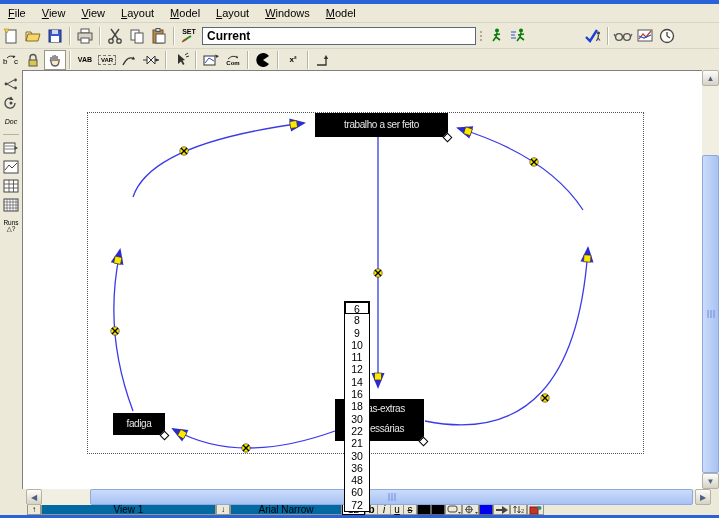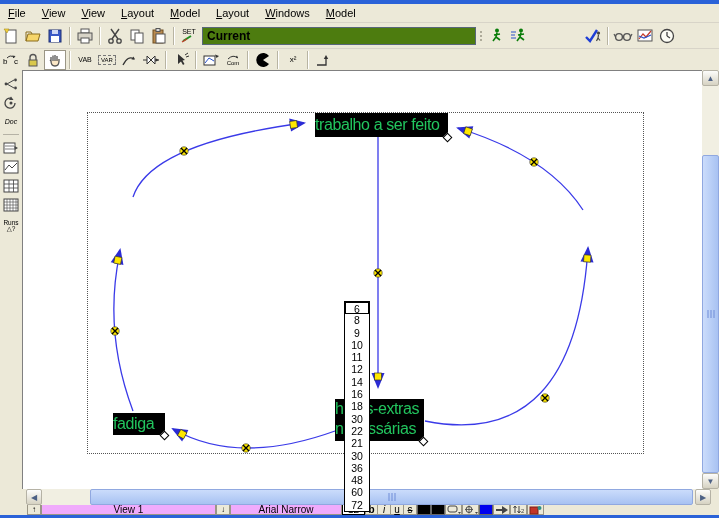--- a/index.html
+++ b/index.html
@@ -14,38 +14,38 @@
   .menu-item{padding:1px 8px;cursor:default;}
   .menu-item::first-letter{text-decoration:underline;}
   
   .toolbar1{position:absolute;left:0;top:23px;width:719px;height:25px;display:flex;align-items:center;
             border-bottom:1px solid #D8D4C8;}
   .toolbar2{position:absolute;left:0;top:49px;width:719px;height:21px;display:flex;align-items:center;}
   .ticon{width:22px;height:20px;display:flex;align-items:center;justify-content:center;flex:0 0 auto;}
   .ticon svg{display:block;}
   .ticon.pressed{border:1px solid #9a9686;background:#fff;width:20px;height:18px;}
   .sep{width:1px;height:18px;background:#B8B4A2;margin:0 3px;flex:0 0 auto;border-right:1px solid #fff;}
-  .dataset-field{width:268px;height:16px;border:1px solid #58677a;background:#4d7c0f;font-weight:bold;
+  .dataset-field{width:268px;height:16px;border:1px solid #58677a;background:#ffffff;font-weight:bold;
                  font-size:12px;padding:0 0 0 4px;font-family:"Liberation Sans",sans-serif;margin-left:2px;}
   .dots{display:flex;flex-direction:column;gap:2px;margin:0 4px;}
   .dots i{width:2px;height:2px;background:#9a9686;border-radius:50%;}
-  .tool-text{font-size:7px;font-weight:normal;line-height:1;}
+  .tool-text{font-size:7px;font-weight:bold;line-height:1;}
   
   .sidebar{position:absolute;left:0;top:70px;width:23px;height:419px;background:#ECE9D8;
            border-right:1px solid #808080;display:flex;flex-direction:column;align-items:center;padding-top:4px;box-sizing:border-box;}
   .side-icon{width:20px;height:19px;display:flex;flex-direction:column;align-items:center;justify-content:center;flex:0 0 auto;}
   .side-div{width:16px;height:1px;background:#b5b2a5;margin:3px 0;}
   .side-text{font-size:7px;line-height:1;font-style:italic;}
   
   .canvas{position:absolute;left:23px;top:70px;width:679px;height:419px;background:#fff;
           border-top:1px solid #808080;overflow:visible;}
   .sel-rect{position:absolute;left:64px;top:41px;width:555px;height:340px;border:1px dotted #555;z-index:1;}
   .diagram-svg{position:absolute;left:0;top:0;z-index:2;}
-  .vlabel{position:absolute;background:#000;color:#22c55e;text-align:left;z-index:3;
-          font-size:16px;line-height:20px;letter-spacing:-0.4px;white-space:pre-line;}
+  .vlabel{position:absolute;background:#000;color:#e5e5e5;text-align:center;z-index:3;
+          font-size:10px;line-height:20px;letter-spacing:-0.4px;white-space:pre-line;}
   .vlabel::after{content:"";position:absolute;right:-3px;bottom:-4px;width:5px;height:5px;
                  background:#fff;border:1px solid #000;transform:rotate(45deg);}
   
   .fs-dd{position:absolute;left:344px;top:301px;width:24px;background:#fff;border:1px solid #000;z-index:60;}
   .fs-opt{height:12.3px;line-height:12.3px;text-align:center;font-size:10.5px;box-sizing:border-box;}
   .fs-opt.sel{border:1px solid #000;}
   
   .vscroll{position:absolute;left:702px;top:70px;width:17px;height:419px;background:#F1EFE2;z-index:10;}
   .hscroll{position:absolute;left:0;top:489px;width:719px;height:16px;background:#ECE9D8;z-index:10;}
   .sc-btn{position:absolute;background:linear-gradient(#FDFDFB,#D6D2C2);border:1px solid #B5B2A5;border-radius:2px;
@@ -53,21 +53,21 @@
   .sc-thumb{position:absolute;background:linear-gradient(90deg,#CBDCFB,#A8C2F2);border:1px solid #90A8E0;border-radius:2px;box-sizing:border-box;}
   .sc-thumb.h{background:linear-gradient(#CBDCFB,#A8C2F2);}
   .grip{position:absolute;left:50%;top:50%;transform:translate(-50%,-50%);display:flex;gap:2px;}
   .grip i{width:1px;height:8px;background:#6E8CD8;}
   .grip.h i{width:1px;height:8px;}
   
   .statusbar{position:absolute;left:0;top:504px;width:719px;height:11px;display:flex;align-items:stretch;z-index:5;font-size:10px;}
   .sb-spacer{width:27px;flex:0 0 auto;}
   .sb-btn{width:14px;border:1px solid #9a9686;background:#ECE9D8;display:flex;align-items:center;justify-content:center;
           font-size:8px;flex:0 0 auto;box-sizing:border-box;}
-  .sb-panel{border:1px solid #9a9686;display:flex;align-items:center;justify-content:center;flex:0 0 auto;box-sizing:border-box;background:#f0abfc;}
+  .sb-panel{border:1px solid #9a9686;display:flex;align-items:center;justify-content:center;flex:0 0 auto;box-sizing:border-box;background:#0369a1;}
   .fs-box{width:23px;border:1px solid #000;background:#fff;display:flex;align-items:center;justify-content:center;flex:0 0 auto;box-sizing:border-box;}
   .fmt-group{display:flex;flex:0 0 auto;}
   .fmt-btn{width:13px;border:1px solid #9a9686;border-left:none;display:flex;align-items:center;justify-content:center;box-sizing:border-box;}
   span.fmt-btn:nth-of-type(1){font-weight:bold;border-left:1px solid #9a9686;}
   span.fmt-btn:nth-of-type(2){font-style:italic;}
   span.fmt-btn:nth-of-type(3){text-decoration:underline;}
   span.fmt-btn:nth-of-type(4){text-decoration:line-through;}
   .swatch{width:14px;border:1px solid #666;flex:0 0 auto;box-sizing:border-box;}
   .sb-icon{width:17px;border:1px solid #9a9686;display:flex;align-items:center;justify-content:center;flex:0 0 auto;box-sizing:border-box;background:#ECE9D8;}
 </style>

